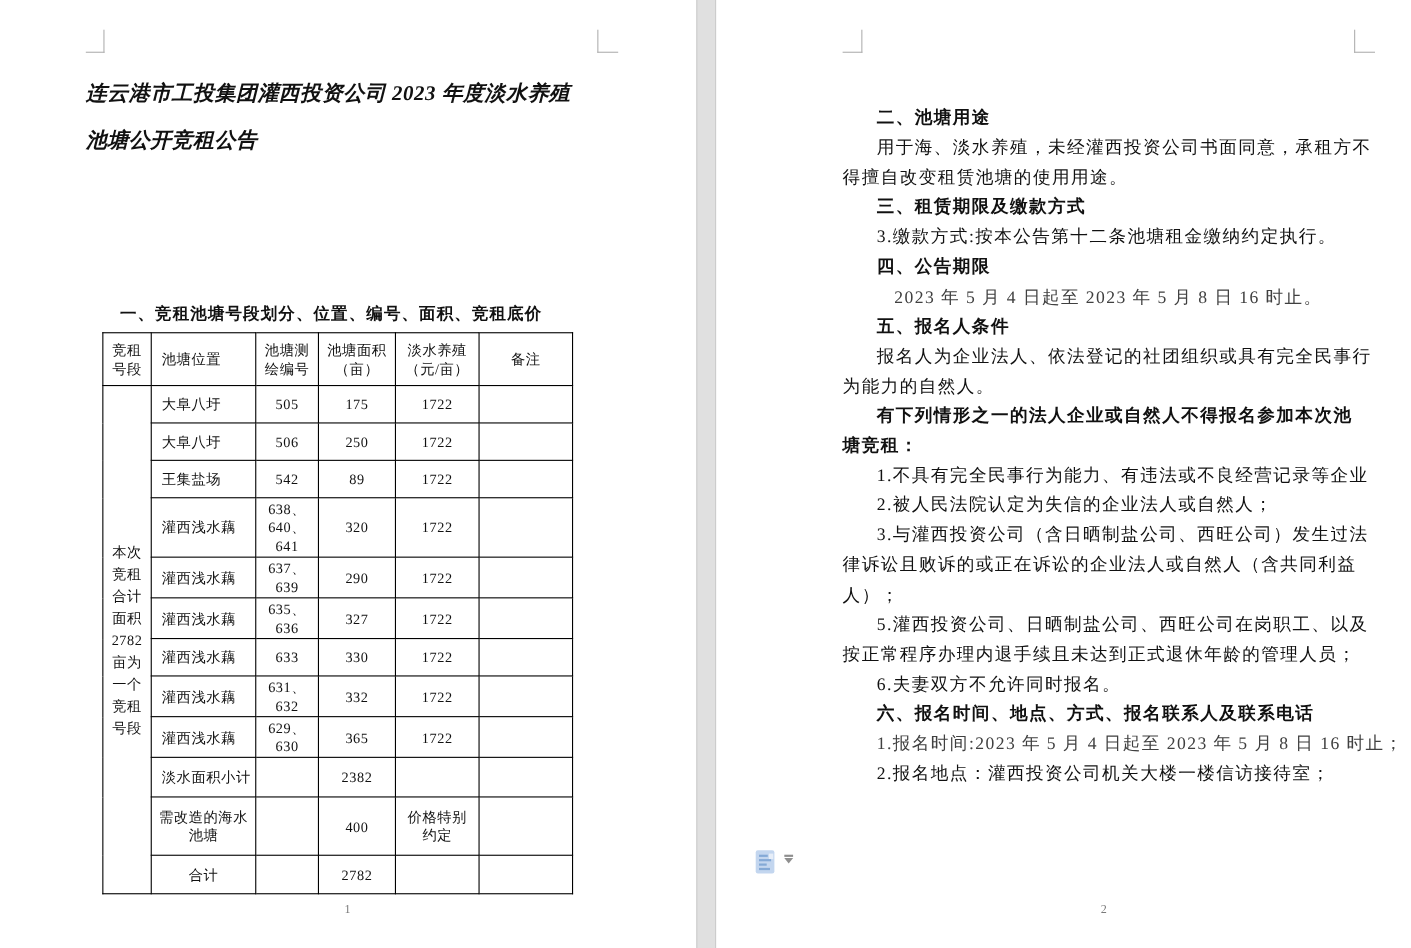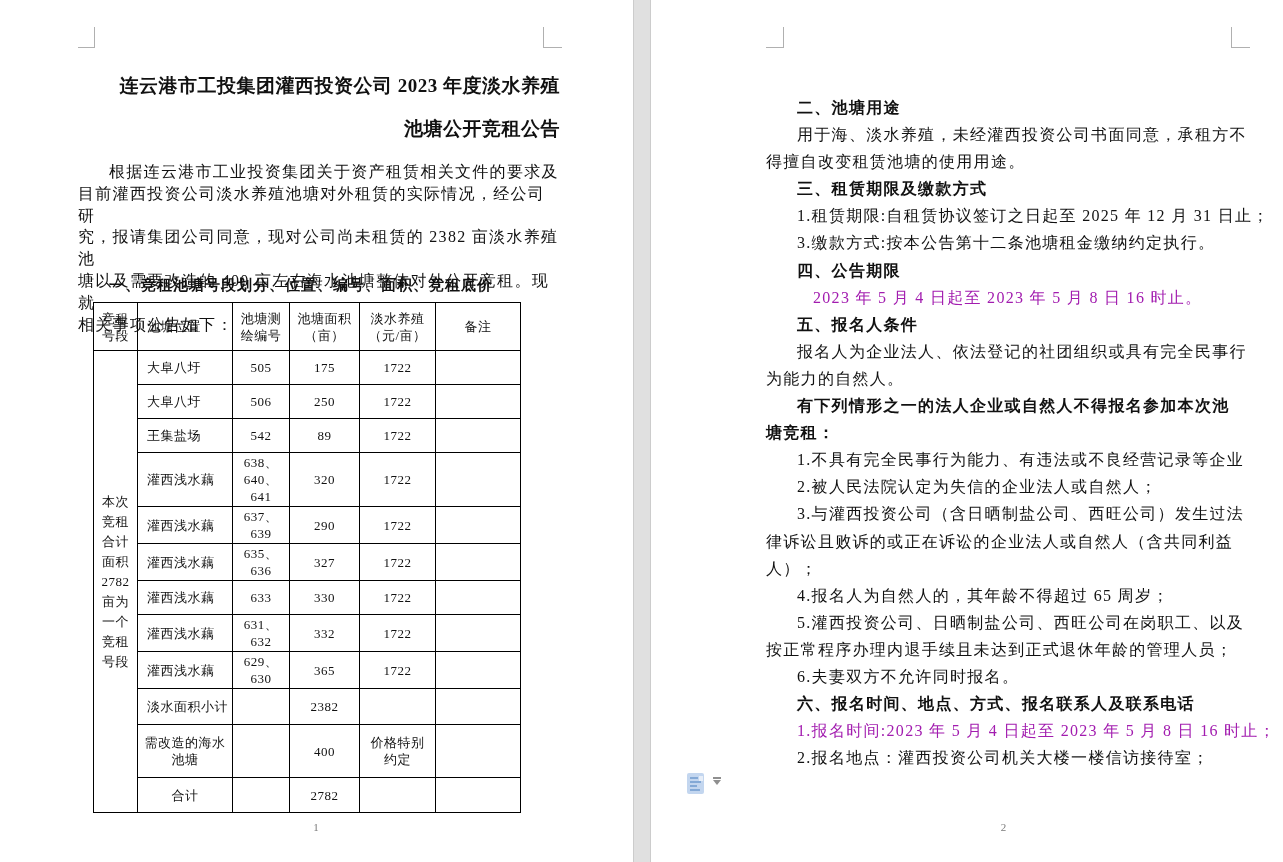--- a/index.html
+++ b/index.html
@@ -14,22 +14,22 @@
   #page2{left:688px;width:632px;}
   #page-gap{position:absolute;top:0;left:633px;width:18px;height:862px;
     background:#e0e0e0;border-left:1px solid #cccccc;border-right:1px solid #cccccc;box-sizing:border-box;}
 
   
   .crop{position:absolute;width:17px;height:21px;box-sizing:border-box;}
   .crop.tl{border-right:1px solid #b0b0b0;border-bottom:1px solid #b0b0b0;}
   .crop.tr{border-left:1px solid #b0b0b0;border-bottom:1px solid #b0b0b0;}
 
   
-  .doc-title{position:absolute;left:78px;top:64px;width:482px;text-align:right;
-    font-weight:bold;font-size:19px;line-height:43px;letter-spacing:0.5px;}
+  .doc-title{position:absolute;left:78px;top:64px;width:482px;text-align:left;
+    font-weight:bold;font-size:19px;line-height:43px;letter-spacing:0.5px;font-style:italic;}
   .intro{position:absolute;left:78px;top:161px;width:484px;
     font-size:16px;line-height:21.8px;letter-spacing:1.3px;}
   .sec1-heading{position:absolute;left:78px;top:276px;width:484px;
     font-size:15px;font-weight:bold;letter-spacing:1px;text-indent:31px;}
   .indent{text-indent:31px;}
   .indent-lg{text-indent:47px;}
 
   table.pond{position:absolute;left:93px;top:302px;width:427px;
     border-collapse:collapse;table-layout:fixed;}
   table.pond td{border:1px solid #000;font-size:13px;letter-spacing:0.5px;
@@ -41,21 +41,21 @@
   tr.rh-s{height:36px;}  tr.rh-b{height:53px;margin-top:24px;} tr.rh-f{height:35px;}
 
   .pagenum{position:absolute;left:0;width:100%;top:821px;text-align:center;
     font-size:11px;color:#7a7a7a;letter-spacing:1px;}
 
   
   .flow2{position:absolute;left:78px;top:94px;width:486px;
     font-size:16px;line-height:27.1px;letter-spacing:1.3px;}
   .flow2 .ln{height:27.1px;white-space:nowrap;}
   .bold{font-weight:bold;}
-  .red{color:#a21caf;}
+  .red{color:#404040;}
 
   
   .paste-widget{position:absolute;left:687px;top:773px;width:42px;height:24px;}
   .paste-icon{position:absolute;left:0;top:0;width:17px;height:21px;
     background:#c3d6ef;border-radius:2px;}
   .paste-icon i{position:absolute;left:3px;height:2px;background:#84a9d6;display:block;}
   .paste-icon .l1{top:4px;width:8px;}
   .paste-icon .l2{top:8px;width:11px;}
   .paste-icon .l3{top:12px;width:7px;}
   .paste-icon .l4{top:16px;width:10px;}
@@ -70,27 +70,20 @@
 
 <div class="page" id="page1">
   <div class="crop tl" style="left:78px;top:27px;"></div>
   <div class="crop tr" style="left:543px;top:27px;width:19px;"></div>
 
   <div class="doc-title">
     <div>连云港市工投集团灌西投资公司 2023 年度淡水养殖</div>
     <div>池塘公开竞租公告</div>
   </div>
 
-  <div class="intro">
-    <div class="indent">根据连云港市工业投资集团关于资产租赁相关文件的要求及</div>
-    <div>目前灌西投资公司淡水养殖池塘对外租赁的实际情况，经公司研</div>
-    <div>究，报请集团公司同意，现对公司尚未租赁的 2382 亩淡水养殖池</div>
-    <div>塘以及需要改造的 400 亩左右海水池塘整体对外公开竞租。现就</div>
-    <div>相关事项公告如下：</div>
-  </div>
 
   <div class="sec1-heading">一、竞租池塘号段划分、位置、编号、面积、竞租底价</div>
 
   <table class="pond">
     <colgroup>
         <col style="width:44px">
         <col style="width:95px">
         <col style="width:57px">
         <col style="width:70px">
         <col style="width:76px">
@@ -215,35 +208,33 @@
 
 <div class="page" id="page2">
   <div class="crop tl" style="left:78px;top:27px;width:18px;"></div>
   <div class="crop tr" style="left:543px;top:27px;width:19px;"></div>
 
   <div class="flow2">
     <div class="ln bold indent">二、池塘用途</div>
     <div class="ln indent">用于海、淡水养殖，未经灌西投资公司书面同意，承租方不</div>
     <div class="ln">得擅自改变租赁池塘的使用用途。</div>
     <div class="ln bold indent">三、租赁期限及缴款方式</div>
-    <div class="ln indent">1.租赁期限:自租赁协议签订之日起至 2025 年 12 月 31 日止；</div>
     <div class="ln indent">3.缴款方式:按本公告第十二条池塘租金缴纳约定执行。</div>
     <div class="ln bold indent">四、公告期限</div>
     <div class="ln red indent-lg">2023 年 5 月 4 日起至 2023 年 5 月 8 日 16 时止。</div>
     <div class="ln bold indent">五、报名人条件</div>
     <div class="ln indent">报名人为企业法人、依法登记的社团组织或具有完全民事行</div>
     <div class="ln">为能力的自然人。</div>
     <div class="ln bold indent">有下列情形之一的法人企业或自然人不得报名参加本次池</div>
     <div class="ln bold">塘竞租：</div>
     <div class="ln indent">1.不具有完全民事行为能力、有违法或不良经营记录等企业</div>
     <div class="ln indent">2.被人民法院认定为失信的企业法人或自然人；</div>
     <div class="ln indent">3.与灌西投资公司（含日晒制盐公司、西旺公司）发生过法</div>
     <div class="ln">律诉讼且败诉的或正在诉讼的企业法人或自然人（含共同利益</div>
     <div class="ln">人）；</div>
-    <div class="ln indent">4.报名人为自然人的，其年龄不得超过 65 周岁；</div>
     <div class="ln indent">5.灌西投资公司、日晒制盐公司、西旺公司在岗职工、以及</div>
     <div class="ln">按正常程序办理内退手续且未达到正式退休年龄的管理人员；</div>
     <div class="ln indent">6.夫妻双方不允许同时报名。</div>
     <div class="ln bold indent">六、报名时间、地点、方式、报名联系人及联系电话</div>
     <div class="ln red indent">1.报名时间:2023 年 5 月 4 日起至 2023 年 5 月 8 日 16 时止；</div>
     <div class="ln indent">2.报名地点：灌西投资公司机关大楼一楼信访接待室；</div>
   </div>
 
   <div class="pagenum">2</div>
 </div>

